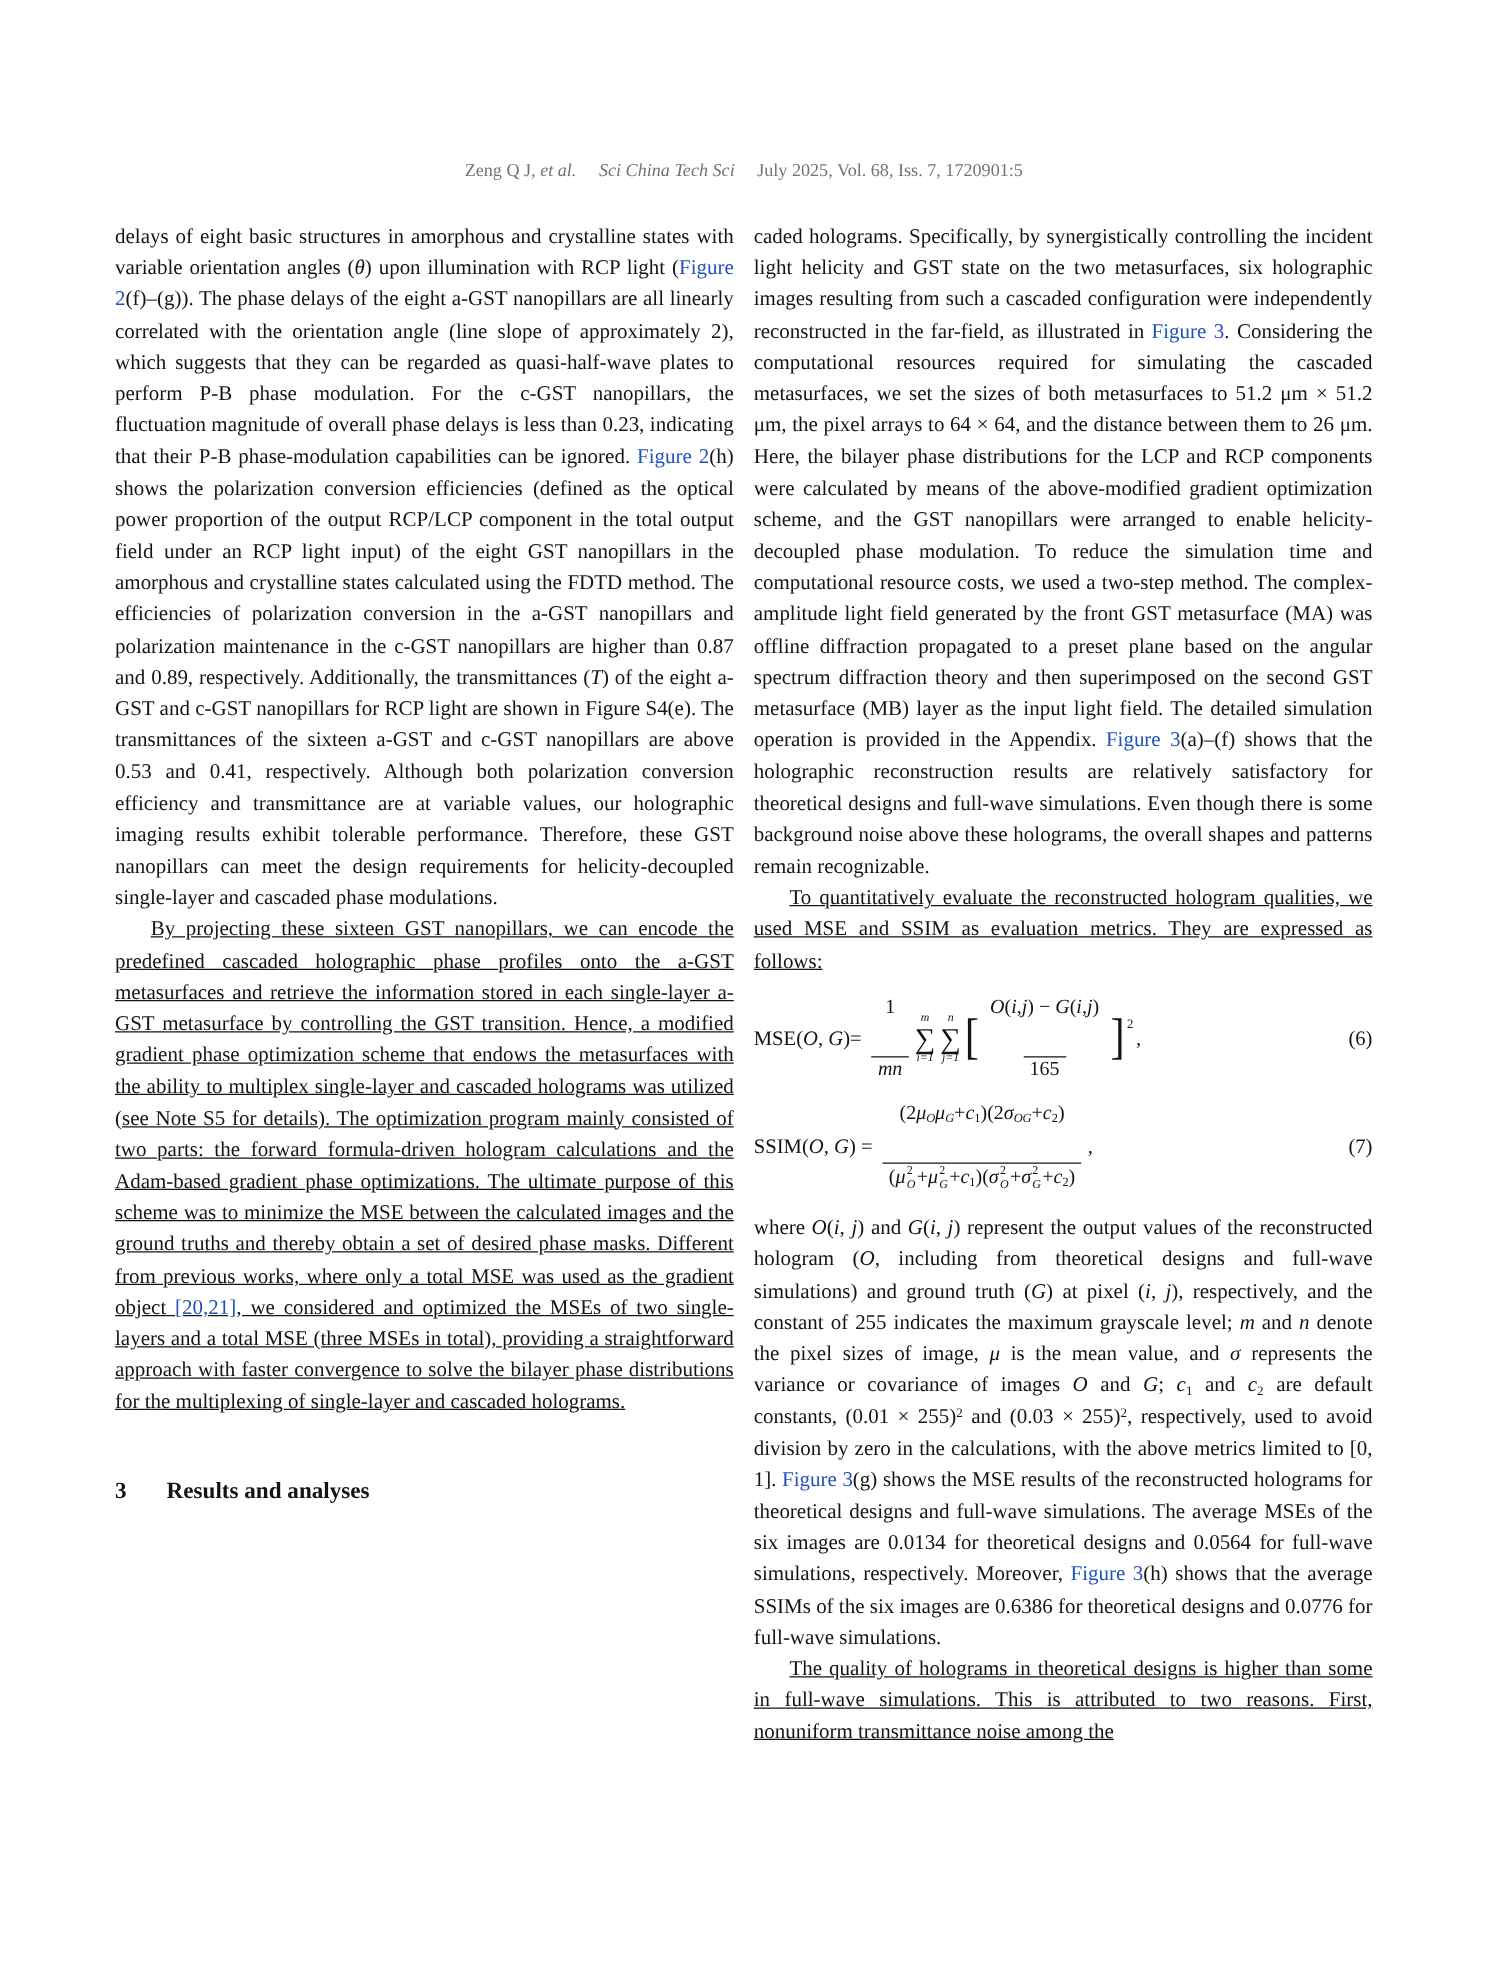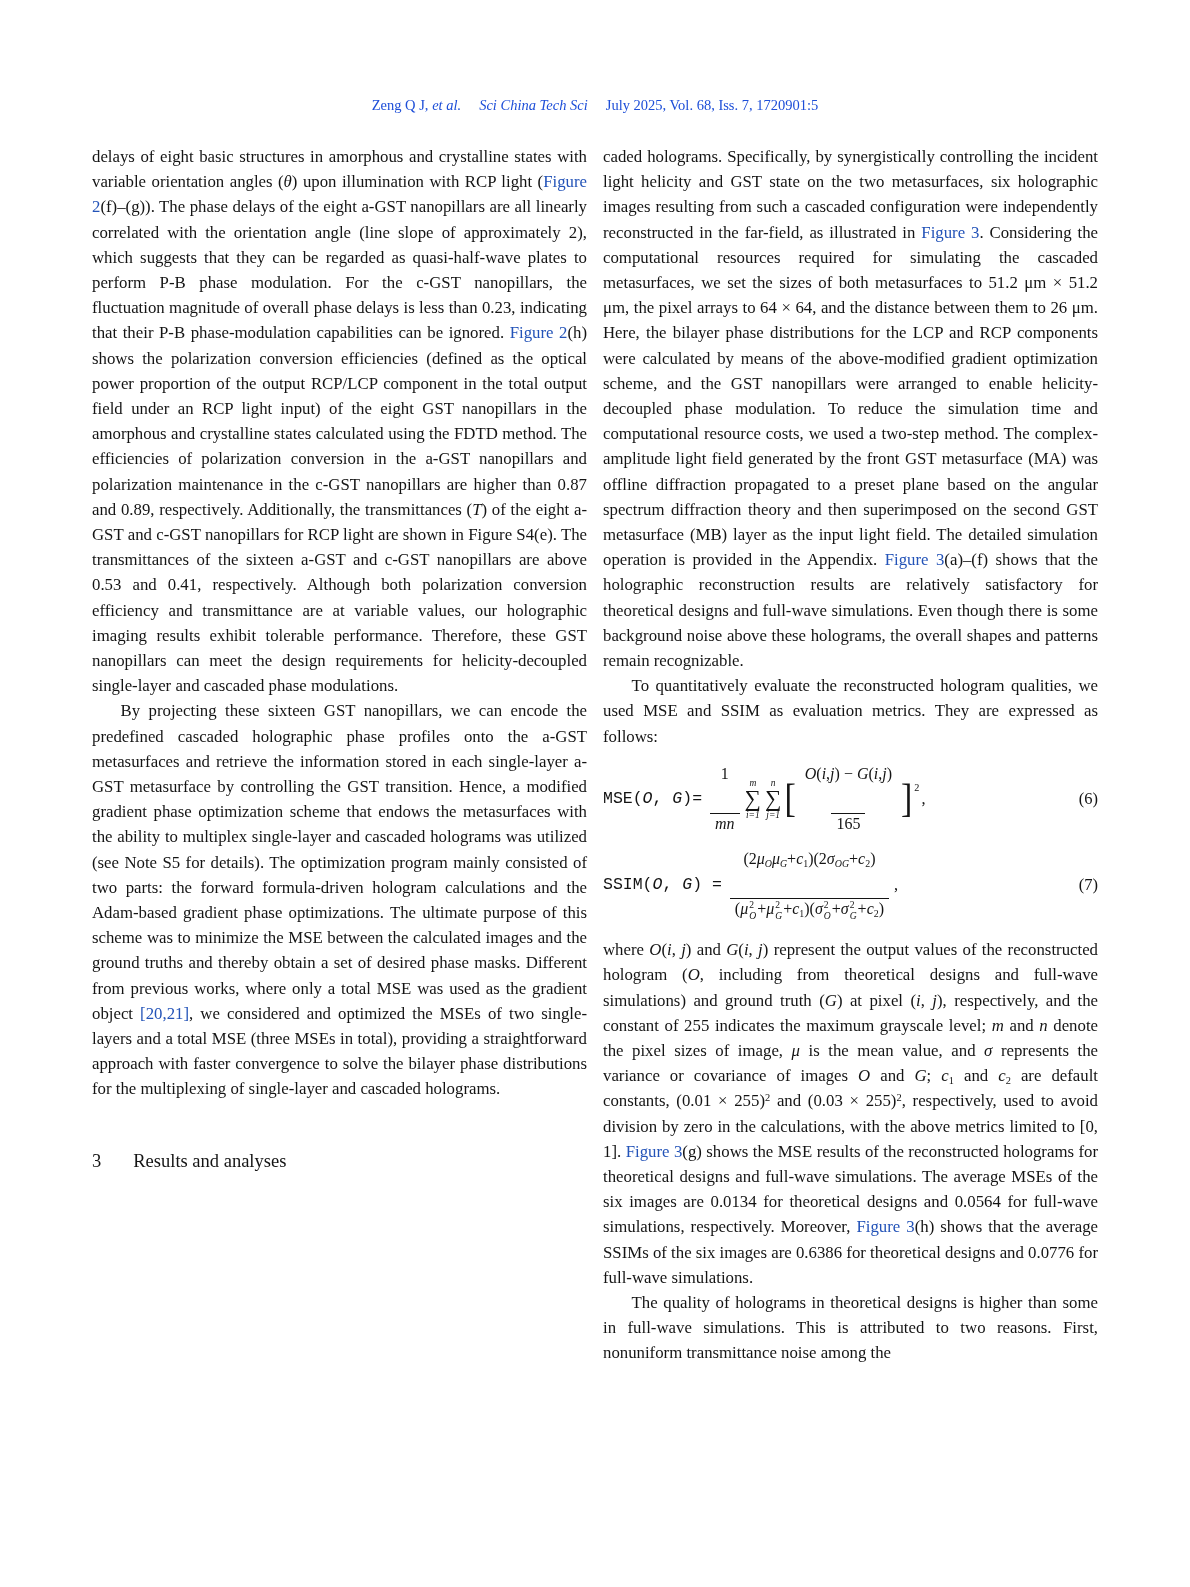--- a/index.html
+++ b/index.html
@@ -15,68 +15,69 @@
     padding: 98px 92px 0 92px;
     background: #ffffff;
     color: #141414;
     font-family: "Liberation Serif", "DejaVu Serif", serif;
     overflow: hidden;
   }
   .running-header {
     text-align: center;
     font-size: 14.5px;
     line-height: 1.1;
-    color: #1d4ed8;
+    color: #737373;
     white-space: nowrap;
+    margin-top: 32px;
   }
   .running-header .sep { display: inline-block; width: 18px; }
   .rh-italic { font-style: italic; }
   .columns {
     display: flex;
     gap: 16px;
     margin-top: 30px;
   }
   .col {
     flex: 1 1 0;
     min-width: 0;
     font-size: 16.8px;
     line-height: 25.2px;
     text-align: justify;
     hyphens: auto;
     -webkit-hyphens: auto;
   }
   .col p { margin: 0; }
-  .col p.indent { text-indent: 1.7em; }
+  .col p.indent { text-indent: 1.7em; text-decoration: underline; }
   a.ref {
     color: var(--link-color, #2353b8);
     text-decoration: none;
     cursor: pointer;
   }
   sub { font-size: 0.62em; vertical-align: -0.28em; line-height: 0; }
   sup { font-size: 0.62em; vertical-align: 0.45em; line-height: 0; }
   .section-heading {
-    font-weight: normal;
+    font-weight: bold;
     font-size: 18.5px;
     line-height: 1.2;
     margin: 48px 0 28px 0;
     text-align: left;
   }
   .section-heading .section-number { display: inline-block; margin-right: 32px; }
   
   .equation {
     display: flex;
     align-items: center;
     justify-content: space-between;
     margin: 16px 0;
     text-align: left;
     line-height: 1.25;
     font-size: 16.5px;
   }
   .eq-body { display: inline-flex; align-items: center; flex-wrap: nowrap; }
-  .eq-lhs { margin-right: 5px; white-space: nowrap; font-family: Liberation Mono, monospace; }
+  .eq-lhs { margin-right: 5px; white-space: nowrap; }
   .frac {
     display: inline-flex;
     flex-direction: column;
     align-items: center;
     margin: 0 3px;
     line-height: 1.15;
     font-size: 0.97em;
   }
   .frac .num { display: block; padding: 0 5px 1px 5px; white-space: nowrap; }
   .frac .den { display: block; border-top: 1px solid #141414; padding: 1px 5px 0 5px; white-space: nowrap; margin-top: 29px; }

